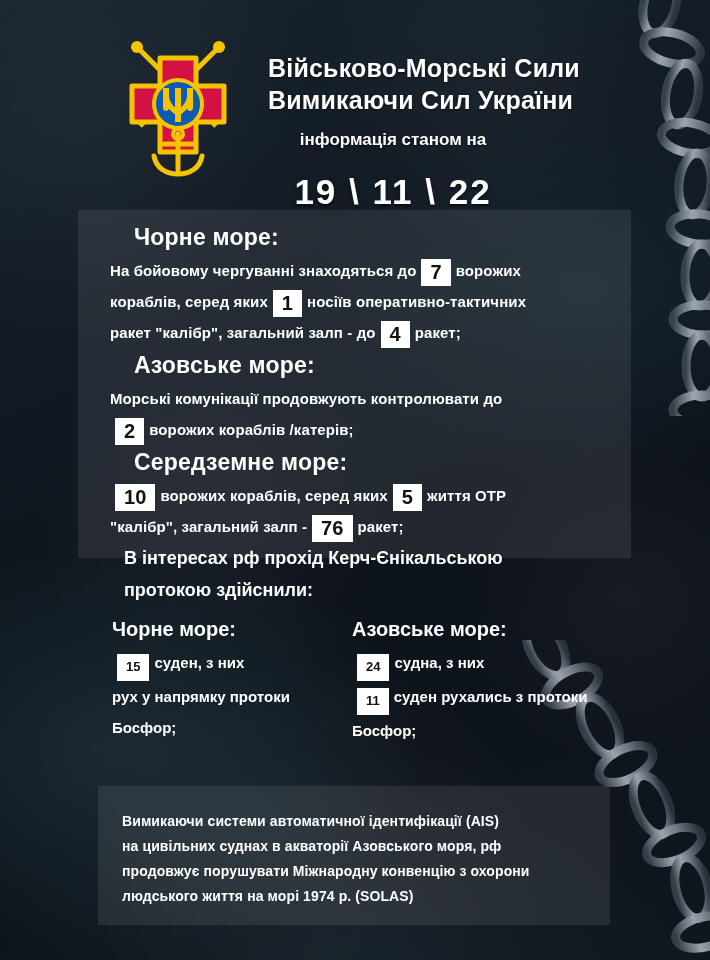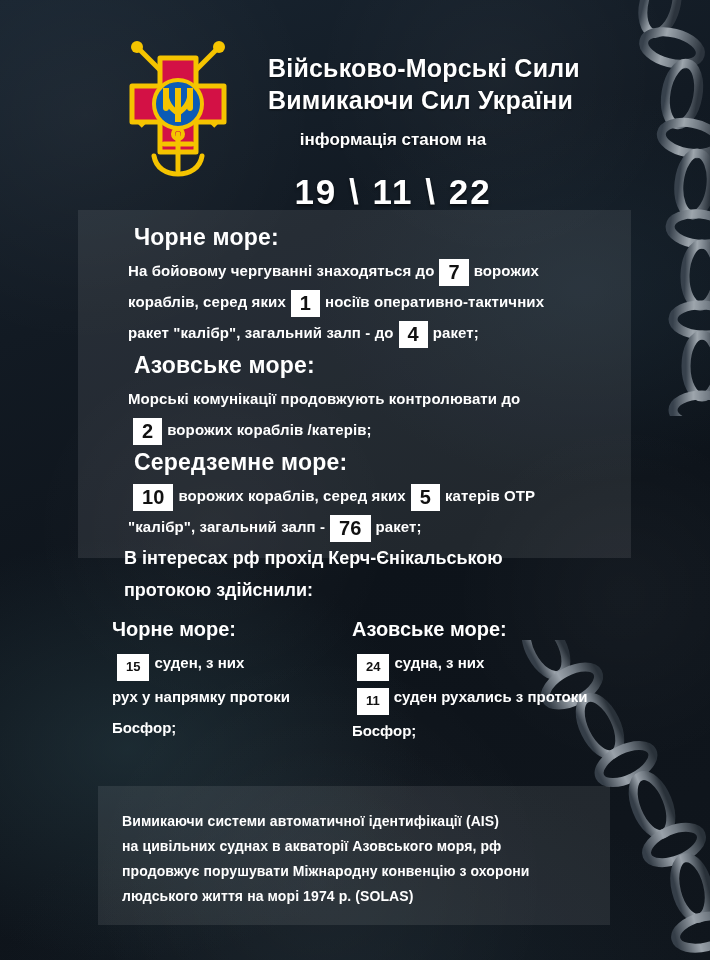--- a/index.html
+++ b/index.html
@@ -108,21 +108,21 @@
     color: #ffffff;
     margin: 4px 0 4px 38px;
     letter-spacing: 0.2px;
   }
   .sea-heading.first { margin-top: 0; }
   .body-line {
     font-size: 15px;
     font-weight: bold;
     color: #ffffff;
     line-height: 31px;
-    margin-left: 32px;
+    margin-left: 14px;
     letter-spacing: 0.1px;
   }
   .num {
     display: inline-block;
     background: #ffffff;
     color: #111111;
     font-weight: bold;
     font-size: 20px;
     line-height: 24px;
     padding: 1px 9px 2px 9px;
@@ -290,21 +290,21 @@
     <div class="sea-heading">Азовське море:</div>
     <div class="body-line">
       <span>Морські комунікації продовжують контролювати до</span>
     </div>
     <div class="body-line">
       <span class="num">2</span><span>ворожих кораблів /катерів;</span>
     </div>
 
     <div class="sea-heading">Середземне море:</div>
     <div class="body-line">
-      <span class="num">10</span><span>ворожих кораблів, серед  яких</span><span class="num">5</span><span>катерів ОТР</span>
+      <span class="num">10</span><span>ворожих кораблів, серед  яких</span><span class="num">5</span><span>життя ОТР</span>
     </div>
     <div class="body-line">
       <span>"калібр", загальний залп -</span><span class="num">76</span><span>ракет;</span>
     </div>
   </div>
 
   <div class="kerch">
     <div class="kerch-title">В інтересах рф прохід Керч-Єнікальською</div>
     <div class="kerch-title">протокою здійснили:</div>
   </div>

